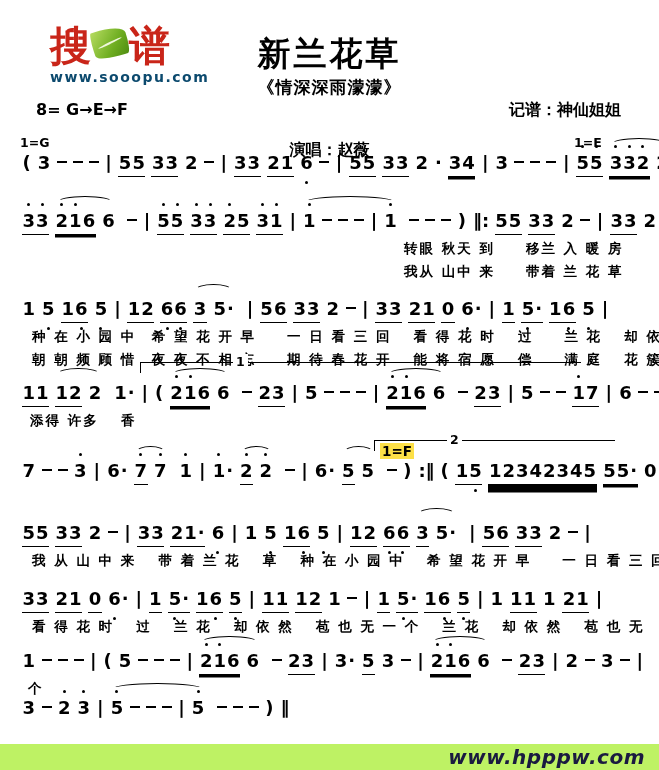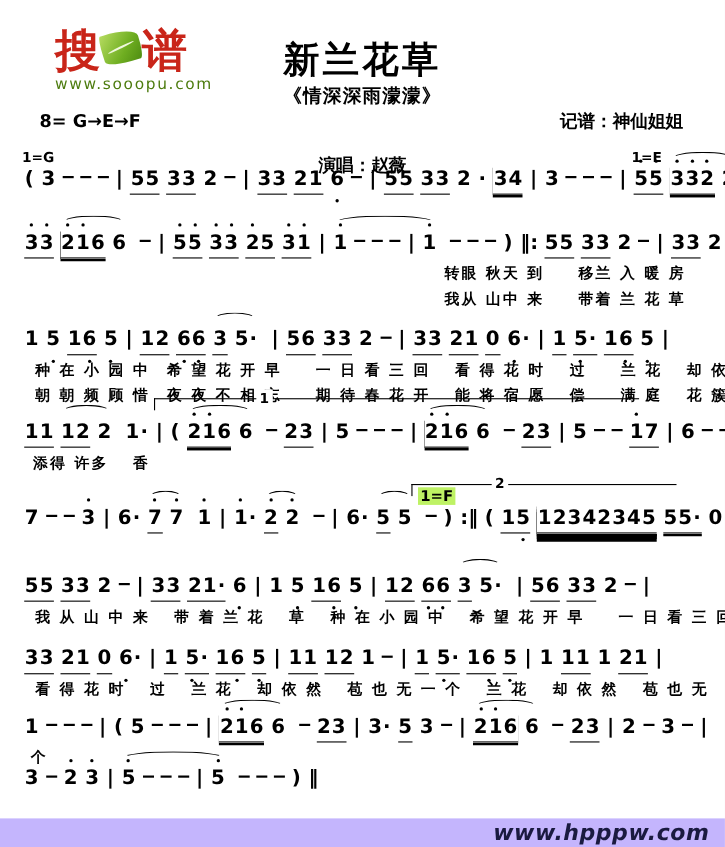--- a/index.html
+++ b/index.html
@@ -41,39 +41,39 @@
   .dashline{display:inline-block;width:10px;height:2.4px;background:#000;vertical-align:6px;}
   .arcgrp{display:inline-block;position:relative;margin-right:6px;}
   .arcline{position:absolute;left:2px;right:8px;top:-12px;height:10px;
       border:1.6px solid transparent;border-top-color:#000;border-radius:50%;}
   .bar{font-weight:bold;}
   .rep{letter-spacing:-1px;}
   .lyric{font-size:13.5px;white-space:pre;margin-top:5px;letter-spacing:2px;font-weight:600;}
   .volta{position:absolute;top:-18px;height:10px;border-top:1.4px solid #000;
       border-left:1.4px solid #000;}
   .vnum{position:absolute;top:-9px;background:#fff;padding:0 3px;font-size:12.5px;font-weight:600;}
-  .vkey{position:absolute;left:5px;top:2px;background:#bef264;padding:0 2px;
+  .vkey{position:absolute;left:5px;top:2px;background:#fde047;padding:0 2px;
       font-size:13.5px;font-weight:600;white-space:nowrap;}
   
   .footer{position:absolute;left:0;right:0;bottom:0;height:26px;}
   .wm{position:absolute;right:14px;bottom:1px;font-size:20px;font-weight:bold;
       font-style:italic;letter-spacing:.5px;}
 </style>
 </head>
 <body>
 
 <div class="page">
 
   <div class="logo">
     <div class="logo-row">
       <span class="logo-char" style="color: rgb(201, 37, 25);">搜</span>
       <span class="leaf"></span>
       <span class="logo-char" style="color: rgb(201, 37, 25);">谱</span>
     </div>
-    <div class="logo-url" style="color: #4d7c0f;">www.sooopu.com</div>
+    <div class="logo-url" style="color: #0c4a6e; font-weight: bold;">www.sooopu.com</div>
   </div>
 
   <div class="title">新兰花草</div>
   <div class="subtitle">《情深深雨濛濛》</div>
   <div class="singer">演唱：赵薇</div>
   <div class="transcriber">记谱：神仙姐姐</div>
   <div class="keysig">8= G→E→F</div>
 
   <div id="score">
       <div class="mline" style="top: 150px;">
@@ -113,17 +113,17 @@
       </div>
       <div class="mline" style="top: 648px;">
         <div class="notes"><span class="tok"><span class="ch">1</span></span><span class="tok"><i class="dashline"></i></span><span class="tok"><i class="dashline"></i></span><span class="tok"><i class="dashline"></i></span><span class="tok"><span class="ch bar">|</span></span><span class="tok"><span class="ch">(</span></span><span class="tok"><span class="ch">5</span></span><span class="tok"><i class="dashline"></i></span><span class="tok"><i class="dashline"></i></span><span class="tok"><i class="dashline"></i></span><span class="tok"><span class="ch bar">|</span></span><span class="arcgrp"><i class="arcline"></i><span class="tok u2"><span class="ch">2<i class="da"></i></span><span class="ch">1<i class="da"></i></span><span class="ch">6</span></span><span class="tok"><span class="ch">6</span></span></span><span class="tok"><i class="dashline"></i></span><span class="tok u1"><span class="ch">2</span><span class="ch">3</span></span><span class="tok"><span class="ch bar">|</span></span><span class="tok"><span class="ch">3</span><span class="ch">·</span></span><span class="tok u1"><span class="ch">5</span></span><span class="tok"><span class="ch">3</span></span><span class="tok"><i class="dashline"></i></span><span class="tok"><span class="ch bar">|</span></span><span class="arcgrp"><i class="arcline"></i><span class="tok u2"><span class="ch">2<i class="da"></i></span><span class="ch">1<i class="da"></i></span><span class="ch">6</span></span><span class="tok"><span class="ch">6</span></span></span><span class="tok"><i class="dashline"></i></span><span class="tok u1"><span class="ch">2</span><span class="ch">3</span></span><span class="tok"><span class="ch bar">|</span></span><span class="tok"><span class="ch">2</span></span><span class="tok"><i class="dashline"></i></span><span class="tok"><span class="ch">3</span></span><span class="tok"><i class="dashline"></i></span><span class="tok"><span class="ch bar">|</span></span></div>
         <div class="lyric" style="padding-left: 6px;">个</div>
       </div>
       <div class="mline" style="top: 695px;">
         <div class="notes"><span class="tok"><span class="ch">3</span></span><span class="tok"><i class="dashline"></i></span><span class="tok"><span class="ch">2<i class="da"></i></span></span><span class="tok"><span class="ch">3<i class="da"></i></span></span><span class="tok"><span class="ch bar">|</span></span><span class="arcgrp"><i class="arcline"></i><span class="tok"><span class="ch">5<i class="da"></i></span></span><span class="tok"><i class="dashline"></i></span><span class="tok"><i class="dashline"></i></span><span class="tok"><i class="dashline"></i></span><span class="tok"><span class="ch bar">|</span></span><span class="tok"><span class="ch">5<i class="da"></i></span></span></span><span class="tok"><i class="dashline"></i></span><span class="tok"><i class="dashline"></i></span><span class="tok"><i class="dashline"></i></span><span class="tok"><span class="ch">)</span></span><span class="tok rep"><span class="ch">‖</span></span></div>
       </div>
     </div>
 
-  <div class="footer" style="background: #c4b5fd;">
+  <div class="footer" style="background: #bef264;">
     <span class="wm" style="color: rgb(26, 26, 64);">www.hpppw.com</span>
   </div>
 
 </div>
 
 </body></html>

